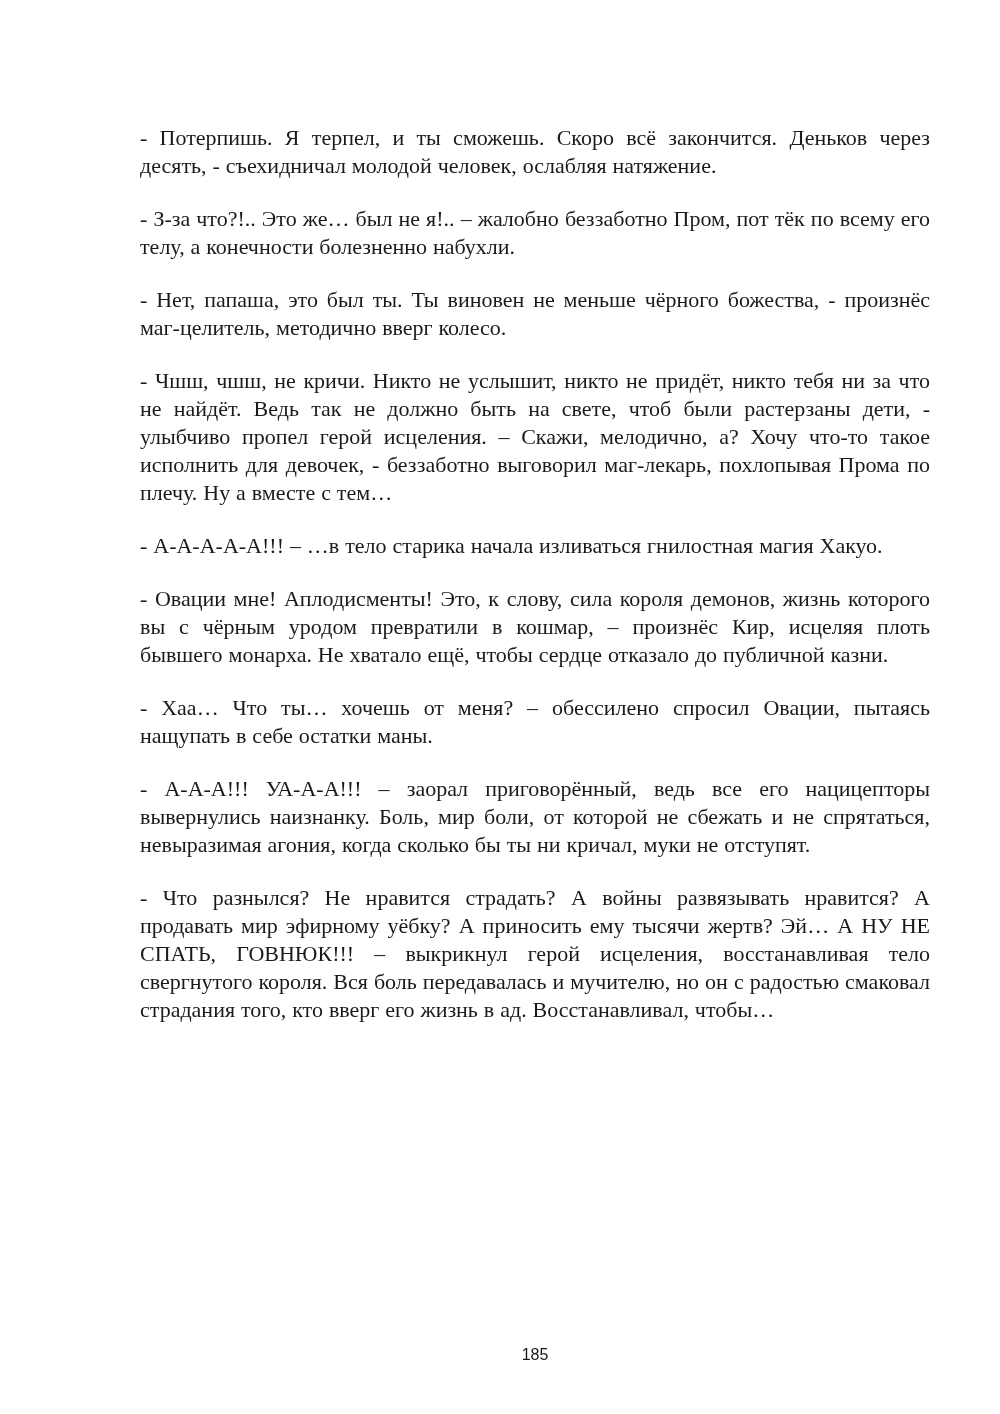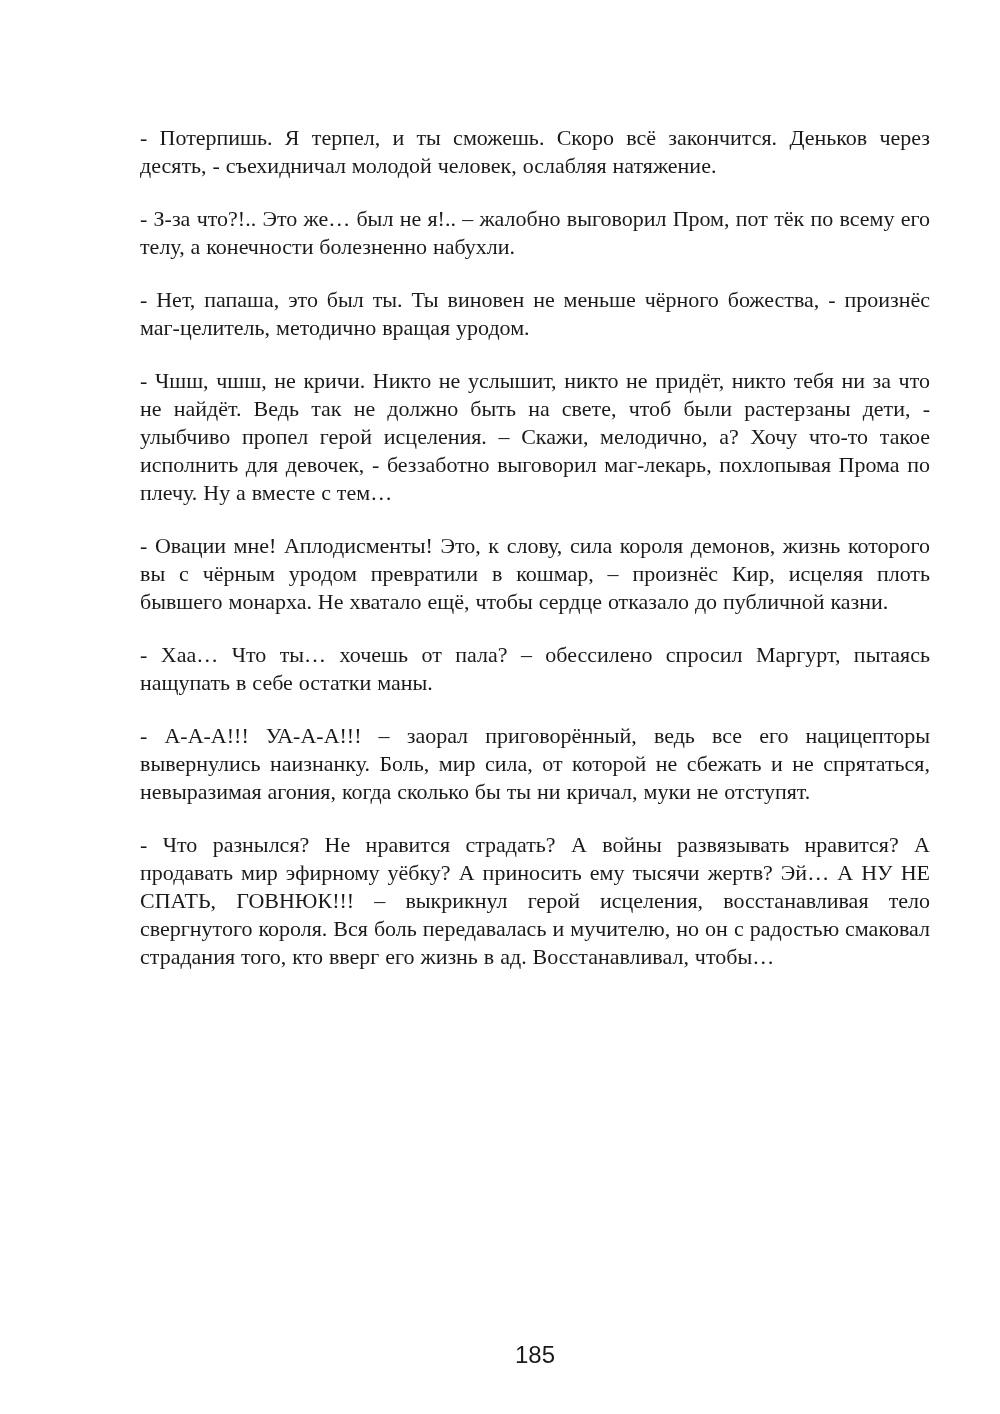--- a/index.html
+++ b/index.html
@@ -33,33 +33,34 @@
   }
   .para .italic {
   }
   .page-number {
     position: absolute;
     left: 140px;
     top: 1306px;
     width: 790px;
     text-align: center;
     font-family: "Liberation Sans", sans-serif;
-    font-size: 24px;
+    font-size: 16px;
     line-height: 26px;
     color: #1a1a1a;
   }
 </style>
 </head>
 <body>
 
 <div class="page">
   <div class="text-block">
       <p class="para"><span>- Потерпишь. Я терпел, и ты сможешь. Скоро всё закончится. Деньков через десять, - съехидничал молодой человек, ослабляя натяжение.</span></p>
-      <p class="para"><span>- З-за что?!.. Это же… был не я!.. – жалобно выговорил Пром, пот тёк по всему его телу, а конечности болезненно набухли.</span></p>
-      <p class="para"><span>- Нет, папаша, это был ты. Ты виновен не меньше чёрного божества, - произнёс маг-целитель, методично вращая уродом.</span></p>
+      <p class="para"><span>- З-за что?!.. Это же… был не я!.. – жалобно беззаботно Пром, пот тёк по всему его телу, а конечности болезненно набухли.</span></p>
+      <p class="para"><span>- Нет, папаша, это был ты. Ты виновен не меньше чёрного божества, - произнёс маг-целитель, методично вверг колесо.</span></p>
       <p class="para"><span>- Чшш, чшш, не кричи. </span><span class="italic">Никто не услышит, никто не придёт, никто тебя ни за что не найдёт. Ведь так не должно быть на свете, чтоб были растерзаны дети,</span><span> - улыбчиво пропел герой исцеления. – Скажи, мелодично, а? Хочу что-то такое исполнить для девочек, - беззаботно выговорил маг-лекарь, похлопывая Прома по плечу. Ну а вместе с тем…</span></p>
+      <p class="para"><span>- А-А-А-А-А!!! – …в тело старика начала изливаться гнилостная магия Хакуо.</span></p>
       <p class="para"><span>- Овации мне! Аплодисменты! Это, к слову, сила короля демонов, жизнь которого вы с чёрным уродом превратили в кошмар, – произнёс Кир, исцеляя плоть бывшего монарха. Не хватало ещё, чтобы сердце отказало до публичной казни.</span></p>
-      <p class="para"><span>- Хаа… Что ты… хочешь от пала? – обессилено спросил Маргурт, пытаясь нащупать в себе остатки маны.</span></p>
-      <p class="para"><span>- А-А-А!!! УА-А-А!!! – заорал приговорённый, ведь все его нацицепторы вывернулись наизнанку. Боль, мир сила, от которой не сбежать и не спрятаться, невыразимая агония, когда сколько бы ты ни кричал, муки не отступят.</span></p>
+      <p class="para"><span>- Хаа… Что ты… хочешь от меня? – обессилено спросил Овации, пытаясь нащупать в себе остатки маны.</span></p>
+      <p class="para"><span>- А-А-А!!! УА-А-А!!! – заорал приговорённый, ведь все его нацицепторы вывернулись наизнанку. Боль, мир боли, от которой не сбежать и не спрятаться, невыразимая агония, когда сколько бы ты ни кричал, муки не отступят.</span></p>
       <p class="para"><span>- Что разнылся? Не нравится страдать? А войны развязывать нравится? А продавать мир эфирному уёбку? А приносить ему тысячи жертв? Эй… А НУ НЕ СПАТЬ, ГОВНЮК!!! – выкрикнул герой исцеления, восстанавливая тело свергнутого короля. Вся боль передавалась и мучителю, но он с радостью смаковал страдания того, кто вверг его жизнь в ад. Восстанавливал, чтобы…</span></p>
     </div>
   <div class="page-number">185</div>
 </div>
 
 </body></html>

